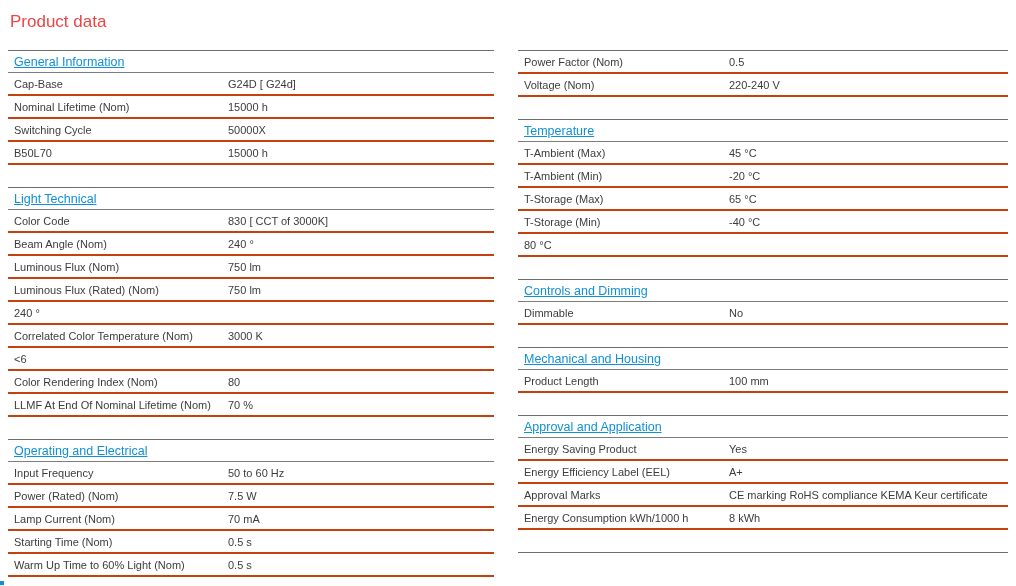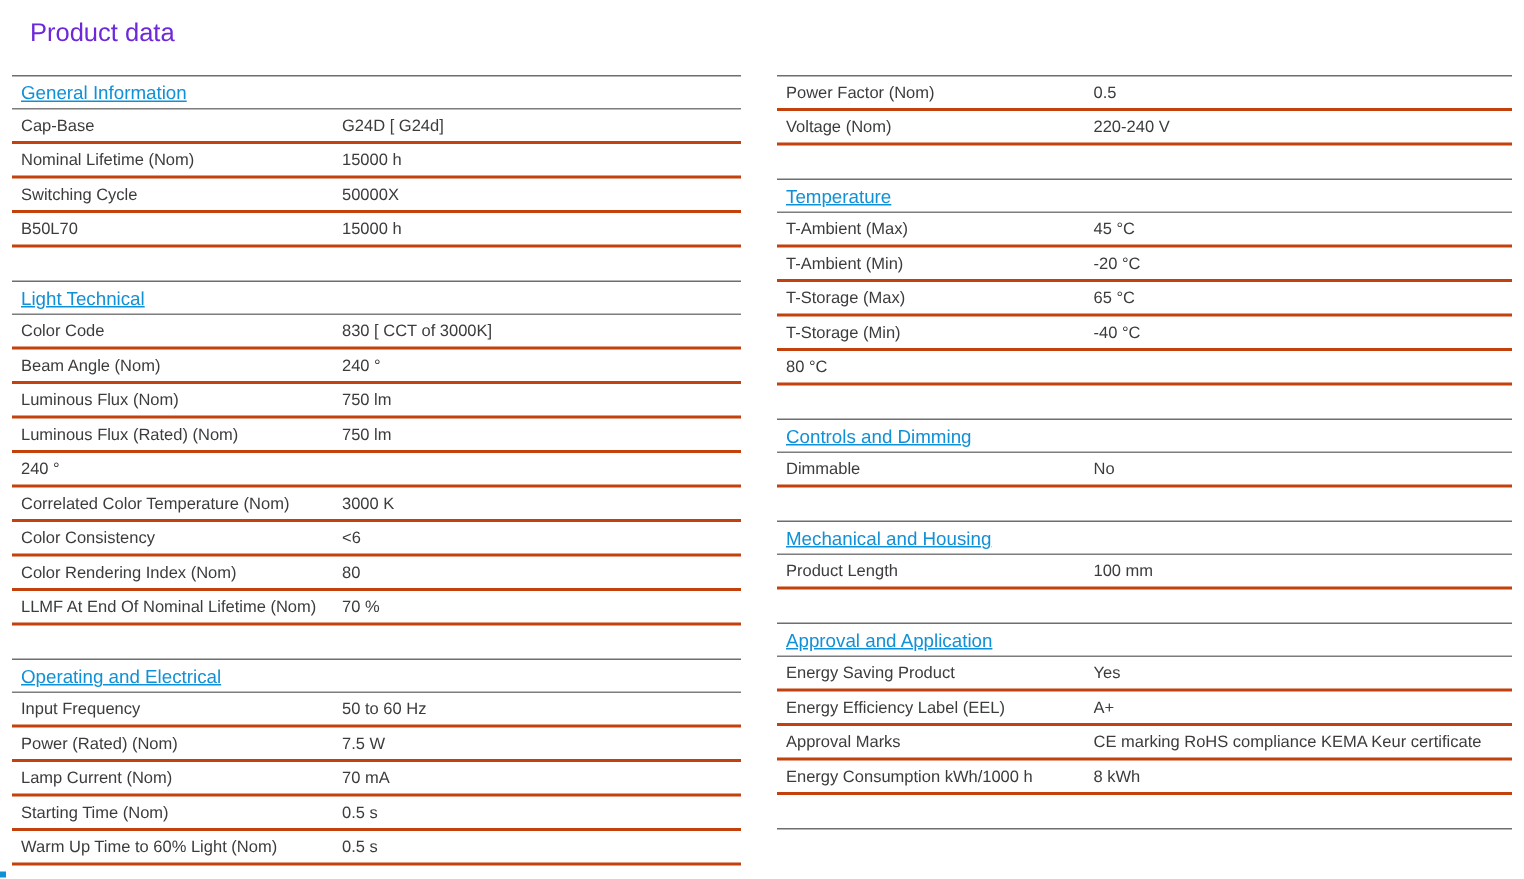--- a/index.html
+++ b/index.html
@@ -4,25 +4,25 @@
 <style>
   * { margin: 0; padding: 0; box-sizing: border-box; }
   html, body {
     width: 1016px; height: 586px;
     background: #ffffff;
     font-family: "Liberation Sans", sans-serif;
     overflow: hidden;
     position: relative;
   }
   .page-title {
-    margin: 12px 0 0 20px;
+    margin: 12px 0 0 10px;
     font-size: 17px;
     line-height: 20px;
     font-weight: 400;
-    color: #6d28d9;
+    color: #ef4444;
   }
   .columns {
     display: flex;
     gap: 24px;
     padding: 0 8px;
     margin-top: 18px;
   }
   .col { flex: 0 0 auto; }
   .col-left  { width: 486px; }
   .col-right { width: 490px; }
@@ -107,21 +107,20 @@
           <span class="value">750 lm</span>
         </div>
         <div class="row">
           <span class="value">240 °</span>
         </div>
         <div class="row">
           <span class="label">Correlated Color Temperature (Nom)</span>
           <span class="value">3000 K</span>
         </div>
         <div class="row">
-          <span class="label">Color Consistency</span>
           <span class="value">&lt;6</span>
         </div>
         <div class="row">
           <span class="label">Color Rendering Index (Nom)</span>
           <span class="value">80</span>
         </div>
         <div class="row">
           <span class="label">LLMF At End Of Nominal Lifetime (Nom)</span>
           <span class="value">70 %</span>
         </div>

